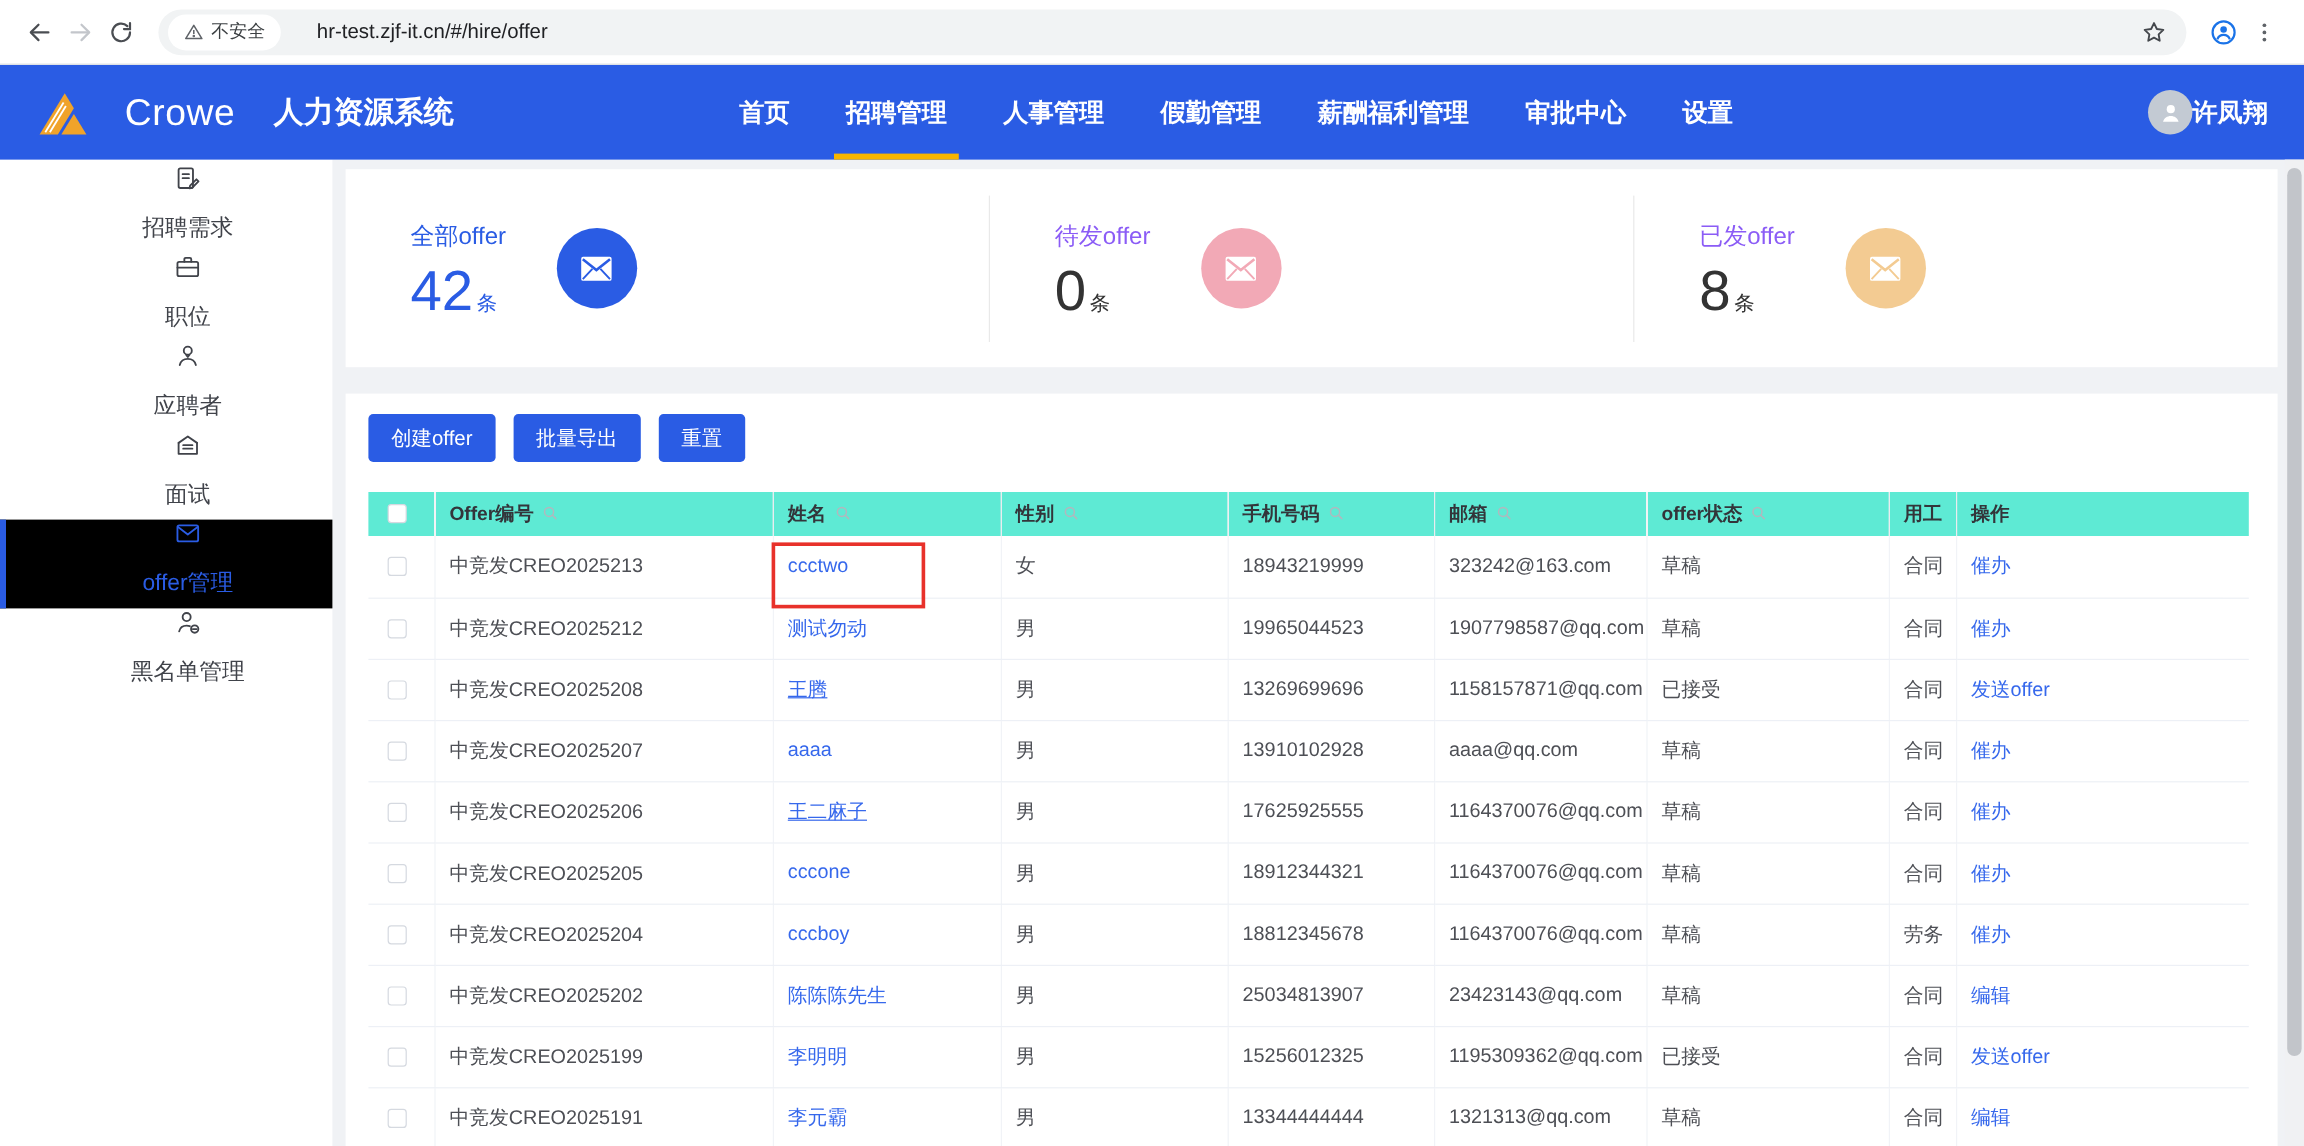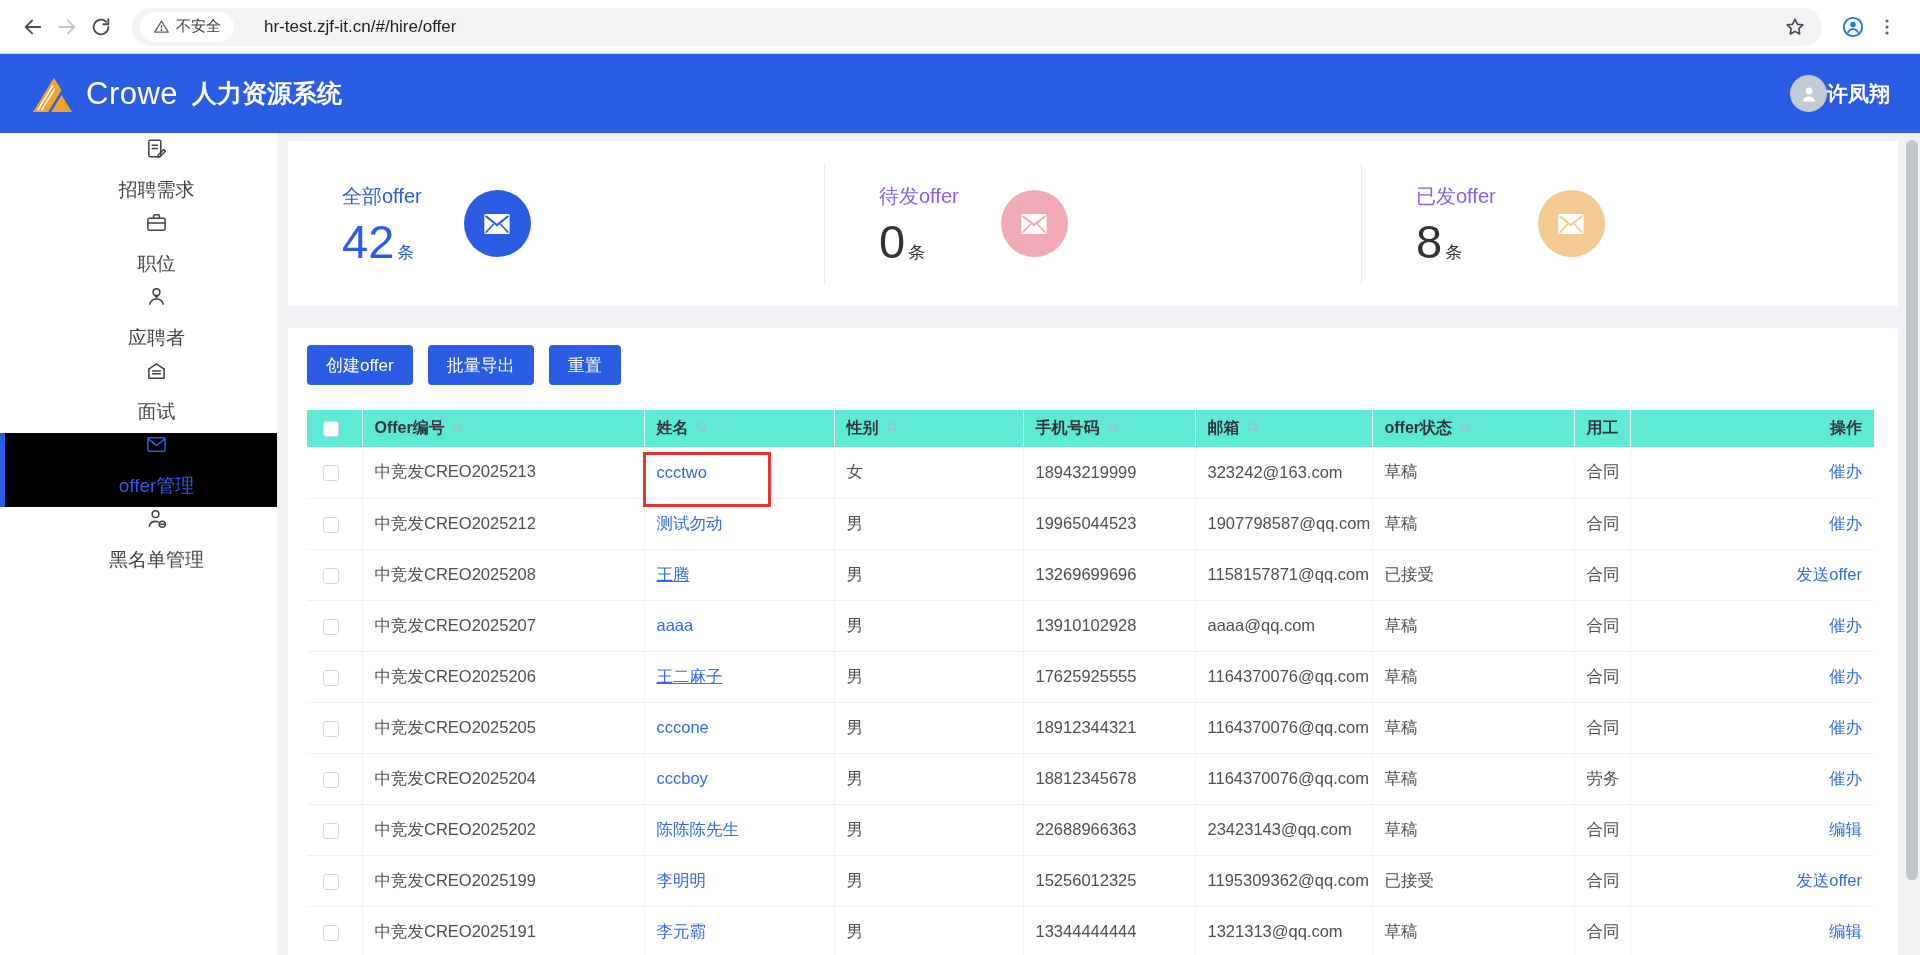--- a/index.html
+++ b/index.html
@@ -14,21 +14,21 @@
   .url-pill { flex:1; height:38px; background:#f1f3f4; border-radius:19px; margin:0 14px;
     display:flex; align-items:center; padding:0 10px 0 8px; min-width:0;gap:16px; }
   .security-chip { background:#fff; border-radius:15px; height:30px; display:flex; align-items:center;
     gap:6px; padding:0 13px; color:#3c4043; font-size:15px; flex:0 0 auto; }
   .url-text { font-size:17px; color:#202124; margin-left:14px; white-space:nowrap; }
   .pill-spacer { flex:1; }
 
   
   .app-header { position:absolute; top:54px; left:0; width:1920px; height:79px; background:#2a5ce4;
     display:flex; align-items:center; padding:0 30px; color:#fff; z-index:20; }
-  .logo-group { display:flex; align-items:center; gap:10px; flex:0 0 auto; }
+  .logo-group { display:flex; align-items:center; gap:28px; flex:0 0 auto; }
   .brand-name { font-size:31px; font-weight:400; letter-spacing:.5px; }
   .app-title { font-size:25px; font-weight:700; margin-left:4px; }
   .main-nav { display:flex; gap:47px; margin-left:238px; height:79px; align-items:stretch; }
   .nav-item { position:relative; display:flex; align-items:center; font-size:21px; font-weight:600;
     color:#fff; cursor:pointer; white-space:nowrap; }
   .nav-item.active::after { content:""; position:absolute; left:-10px; right:-10px; bottom:0; height:5px; background:#f7b500; }
   .header-user { margin-left:auto; display:flex; align-items:center; }
   .avatar { width:37px; height:37px; border-radius:50%; background:#c3cad3; display:flex; align-items:center; justify-content:center; }
   .avatar svg { width:24px; height:24px; }
   .user-name { font-size:21px; font-weight:700; }
@@ -56,21 +56,21 @@
   .btn-row { display:flex; gap:15px; margin-bottom:25px;align-items:flex-end; }
   .btn { height:40px; background:#2a5ce4; color:#fff; border:none; border-radius:4px; font-size:17px;
     padding:0 19px; cursor:pointer; font-family:inherit; }
 
   .table-wrap { position:relative; }
   table { border-collapse:collapse; table-layout:fixed; width:1567px; }
   th { height:37px; background:#5eead4; font-size:16px; font-weight:700; color:#33353a; text-align:left;
     padding:0 12px; border-right:1px solid #eaecef; white-space:nowrap; overflow:hidden; }
   td { height:51px; padding:0 12px; border-bottom:1px solid #edf0f6; border-right:1px solid #f1f3f7;
     color:#4d4f55; font-size:16.5px; white-space:nowrap; overflow:hidden; background:#fff; }
-  th:last-child, td:last-child { border-right:none;text-align:right; }
+  th:last-child, td:last-child { border-right:none; }
   th.op, td.op { box-shadow:-9px 0 8px -6px rgba(0,0,0,0.16); }
   .chk { width:16px; height:16px; border:1px solid #d5d9e0; border-radius:3px; background:#fff; display:inline-block; vertical-align:middle; cursor:pointer; }
   .search-ic { margin-left:6px; vertical-align:-2px; }
   a.cell-link { color:#3668ec; text-decoration:none; cursor:pointer; }
   a.cell-link.u { text-decoration:underline; }
   .annotation-box { position:absolute; left:336px; top:42px; width:128px; height:55px;
     border:3px solid #e8312a; z-index:6; pointer-events:none; }
 
   
   .scroll-track { position:absolute; right:0; top:133px; width:16px; bottom:0; background:#f0f1f3; z-index:25; }
@@ -135,20 +135,29 @@
   <div class="logo-group">
     <svg width="46" height="40" viewBox="0 0 48 42">
       <path d="M3 40 L25 4 L33 17 L19 40 Z" fill="#f0a32a"></path>
       <path d="M22 40 L33 22 L44 40 Z" fill="#f0a32a"></path>
       <path d="M8 38 L24 12" stroke="#fff" stroke-width="1.6"></path>
       <path d="M12 38 L26 15" stroke="#fff" stroke-width="1.6"></path>
     </svg>
     <span class="brand-name">Crowe</span>
     <span class="app-title">人力资源系统</span>
   </div>
+  <nav class="main-nav">
+      <div class="nav-item">首页</div>
+      <div class="nav-item active">招聘管理</div>
+      <div class="nav-item">人事管理</div>
+      <div class="nav-item">假勤管理</div>
+      <div class="nav-item">薪酬福利管理</div>
+      <div class="nav-item">审批中心</div>
+      <div class="nav-item">设置</div>
+    </nav>
   <div class="header-user">
     <span class="avatar">
       <svg viewBox="0 0 24 24">
           <circle cx="12" cy="9" r="3.4" fill="#fff"></circle>
           <path d="M5.5 19.5c.9-3.2 3.4-4.9 6.5-4.9s5.6 1.7 6.5 4.9z" fill="#fff"></path>
         </svg>
     </span>
     <span class="user-name">许凤翔</span>
   </div>
 </div>
@@ -395,21 +404,21 @@
               <td>1164370076@qq.com</td>
               <td>草稿</td>
               <td>劳务</td>
               <td class="op"><a class="cell-link">催办</a></td>
             </tr>
             <tr>
               <td style="padding-left: 16px;"><span class="chk"></span></td>
               <td>中竞发CREO2025202</td>
               <td><a class="cell-link">陈陈陈先生</a></td>
               <td>男</td>
-              <td>22688966363</td>
+              <td>25034813907</td>
               <td>23423143@qq.com</td>
               <td>草稿</td>
               <td>合同</td>
               <td class="op"><a class="cell-link">编辑</a></td>
             </tr>
             <tr>
               <td style="padding-left: 16px;"><span class="chk"></span></td>
               <td>中竞发CREO2025199</td>
               <td><a class="cell-link">李明明</a></td>
               <td>男</td>

